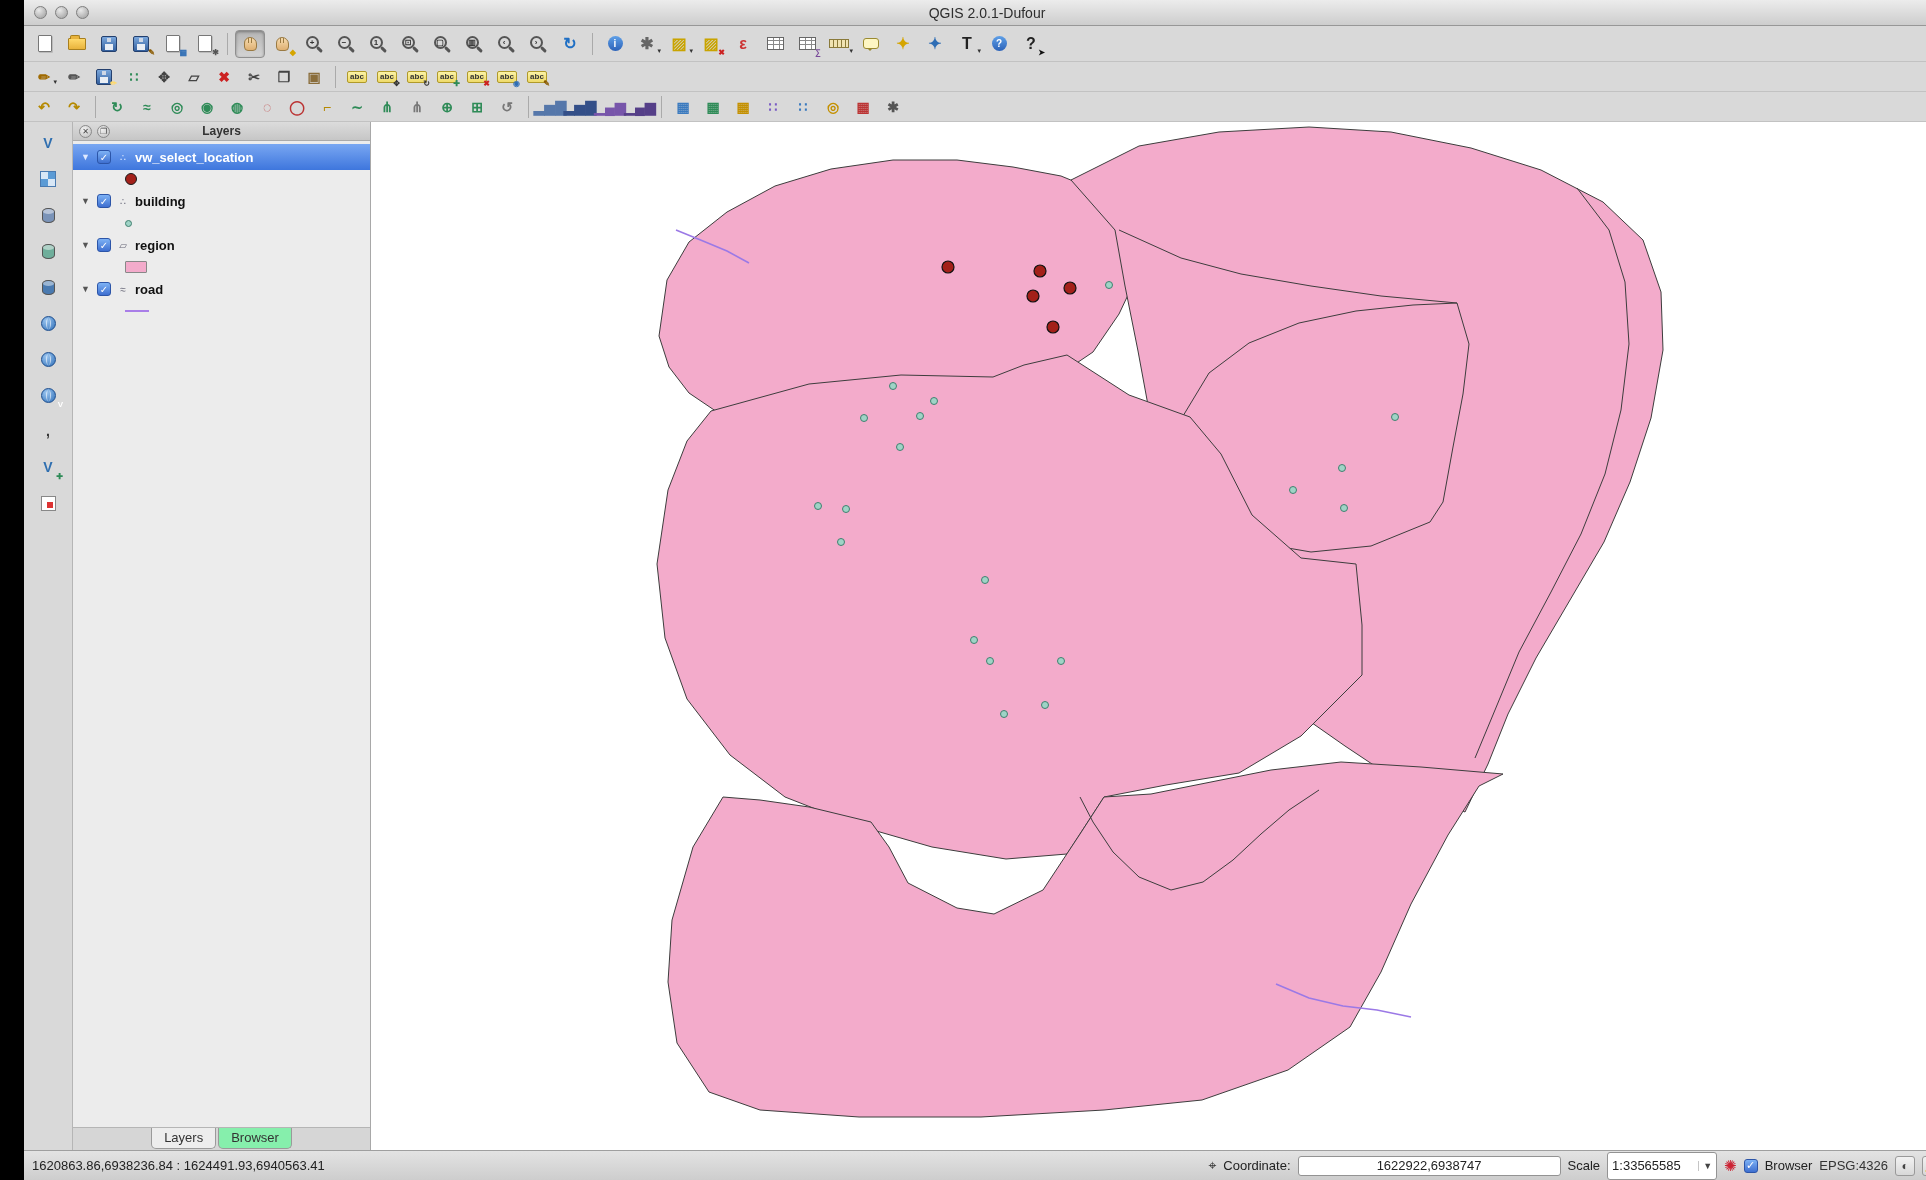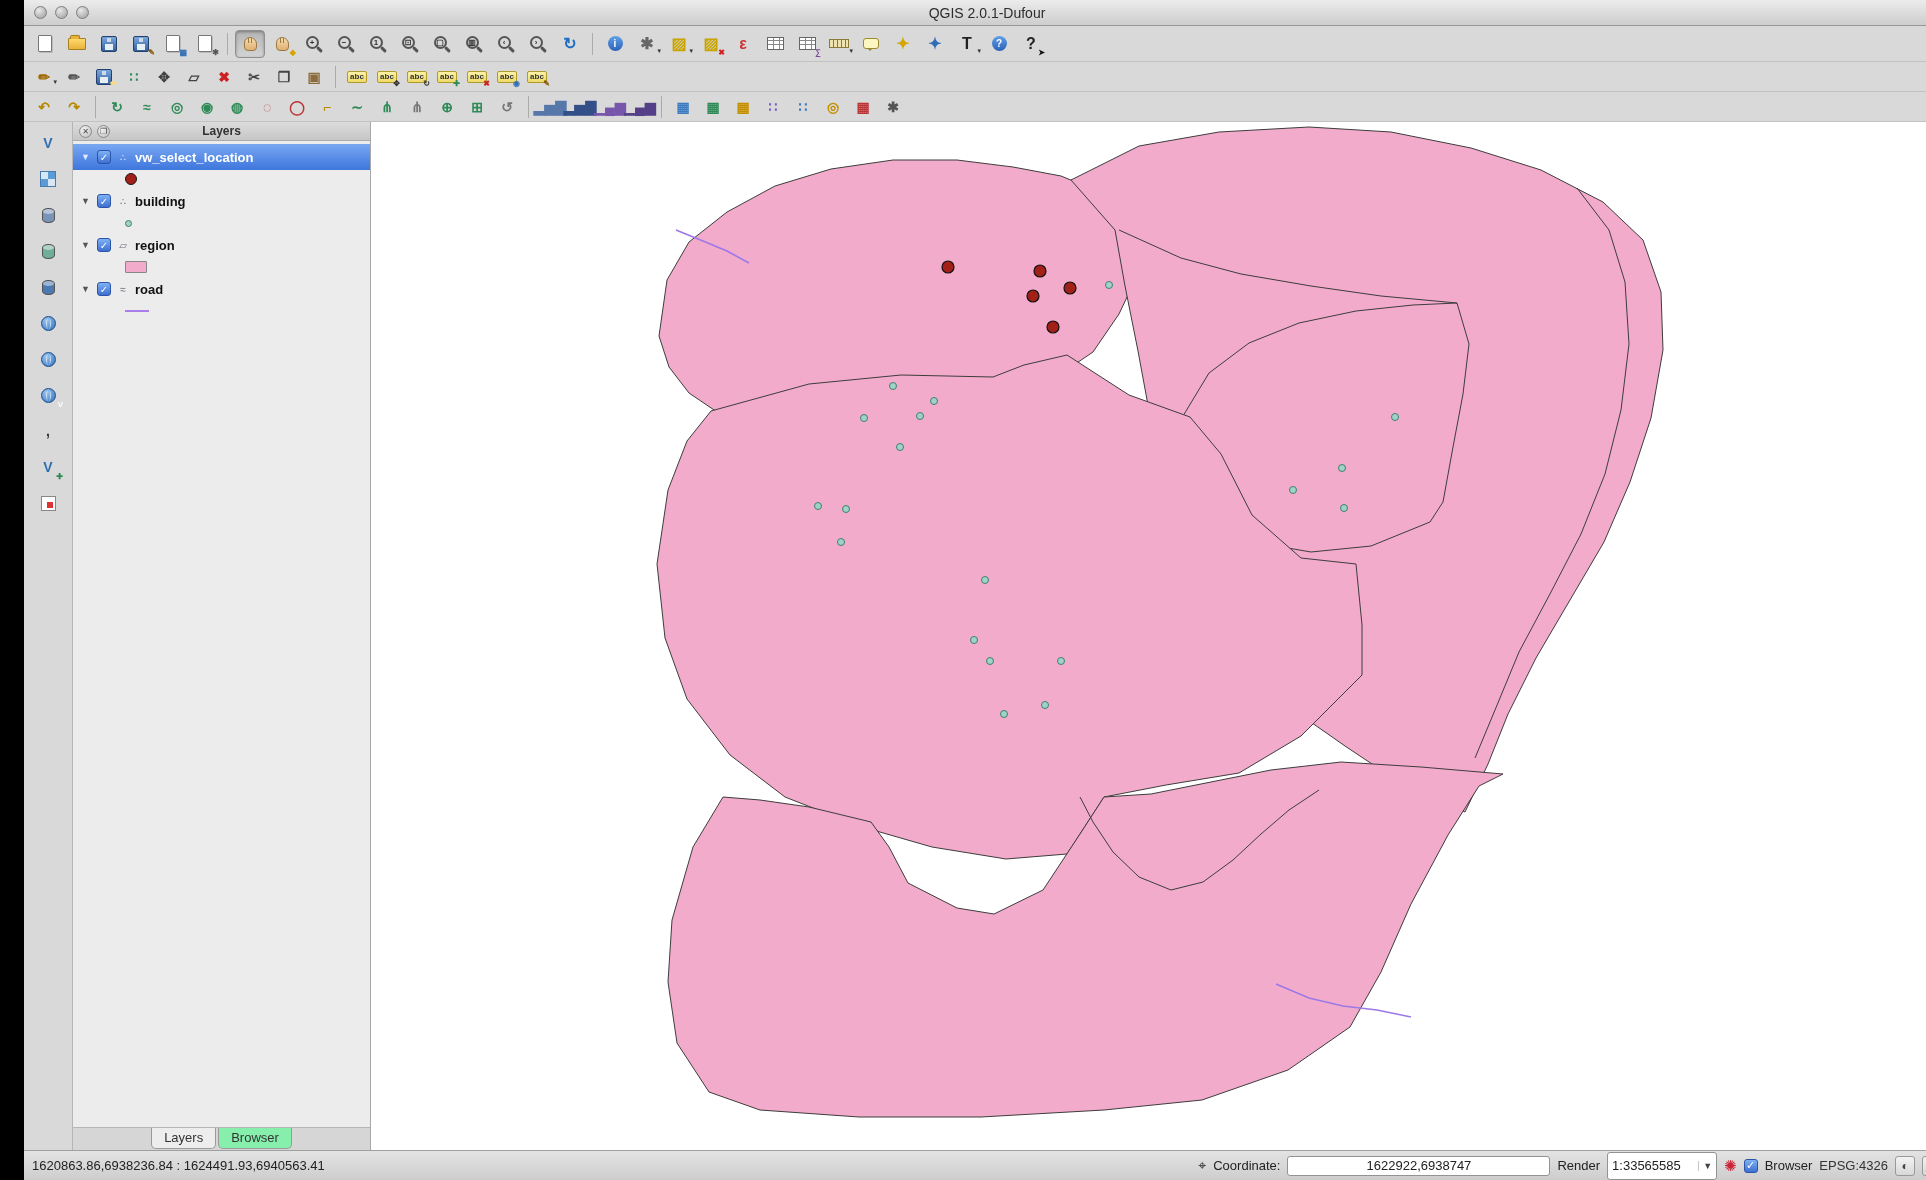--- a/index.html
+++ b/index.html
@@ -550,21 +550,21 @@
         </svg>
       </div>
   </div>
 
   <div class="statusbar">
     <span class="extents">1620863.86,6938236.84 : 1624491.93,6940563.41</span>
     <div class="sb-right">
       <span class="sb-icon">⌖</span>
       <span>Coordinate:</span>
       <input class="coord-field" value="1622922,6938747" style="">
-      <span>Render</span>
+      <span>Scale</span>
       <div class="scale-combo">
         <span>1:33565585</span>
         <span class="arrow">▼</span>
       </div>
       <span class="sb-icon red">✺</span>
       <span class="cb checked" id="render-cb"></span>
       <span>Browser</span>
       <span class="crs">EPSG:4326</span>
       <span class="sb-btn">◐</span>
       <span class="sb-btn">

